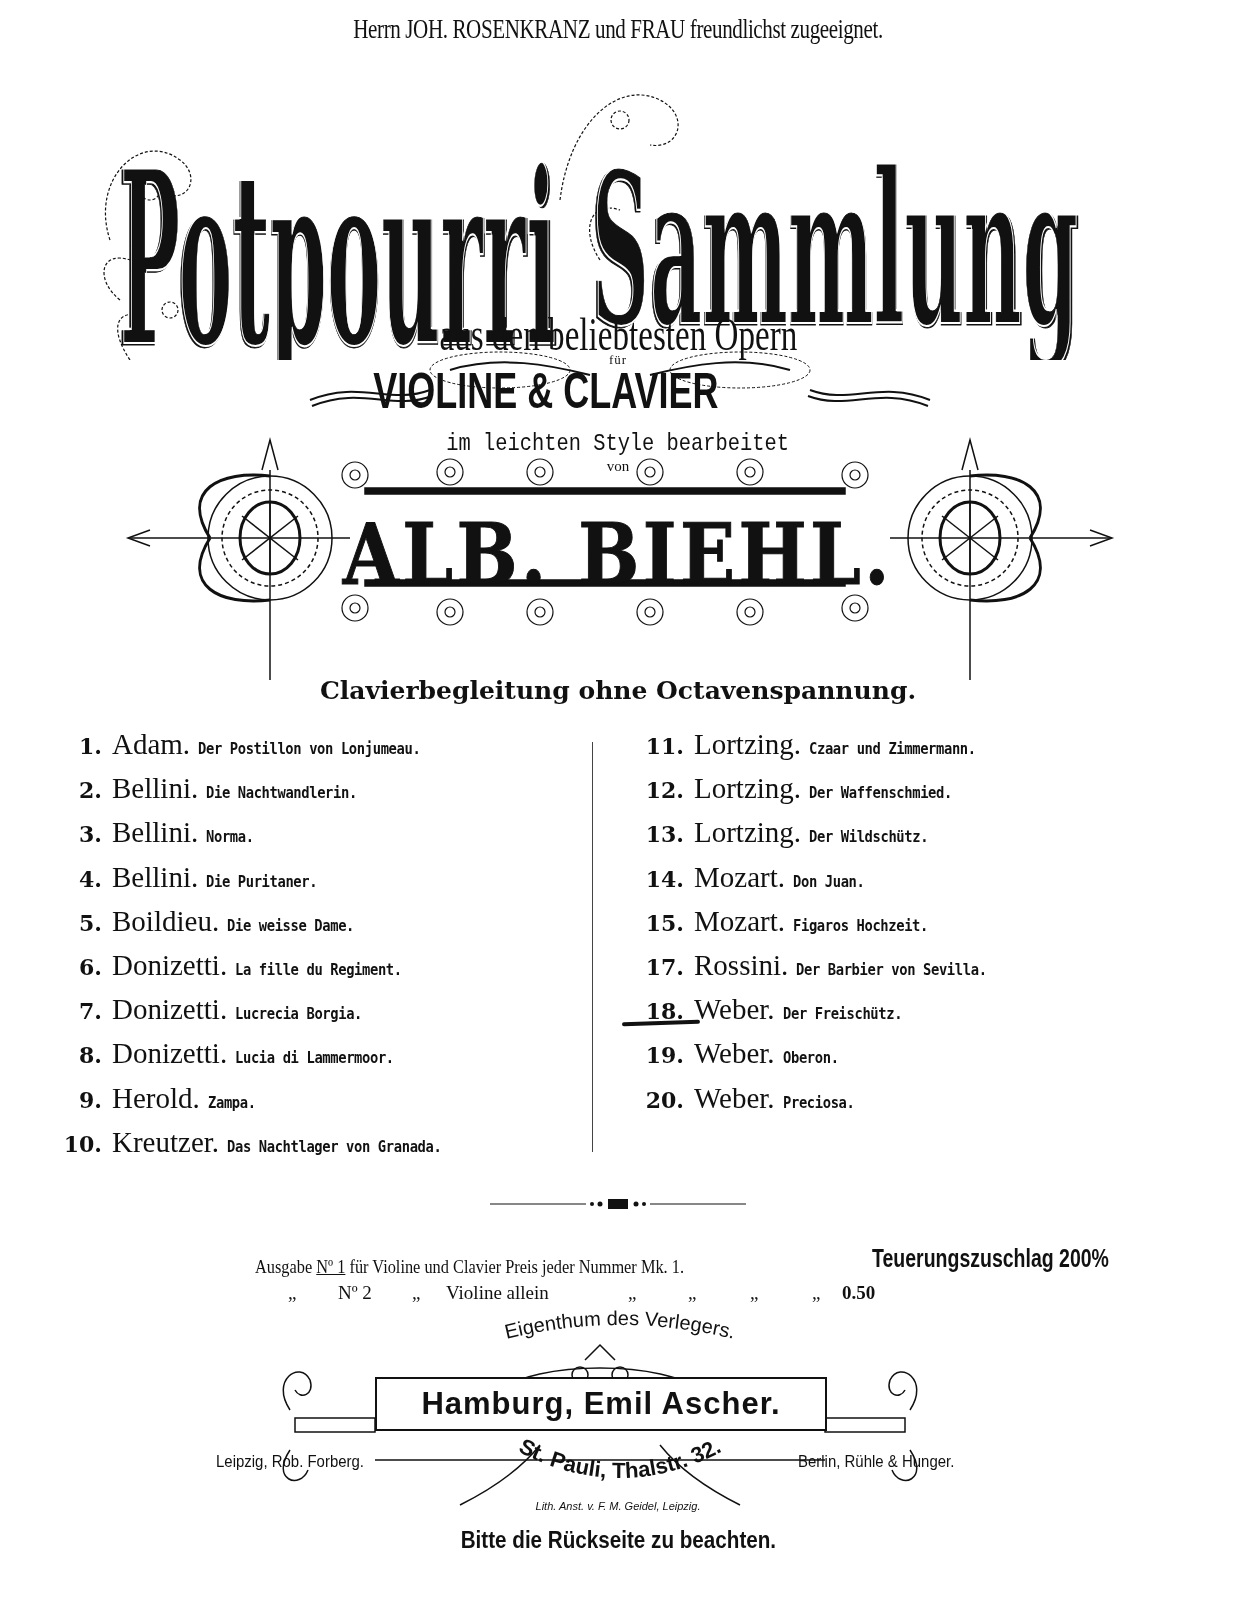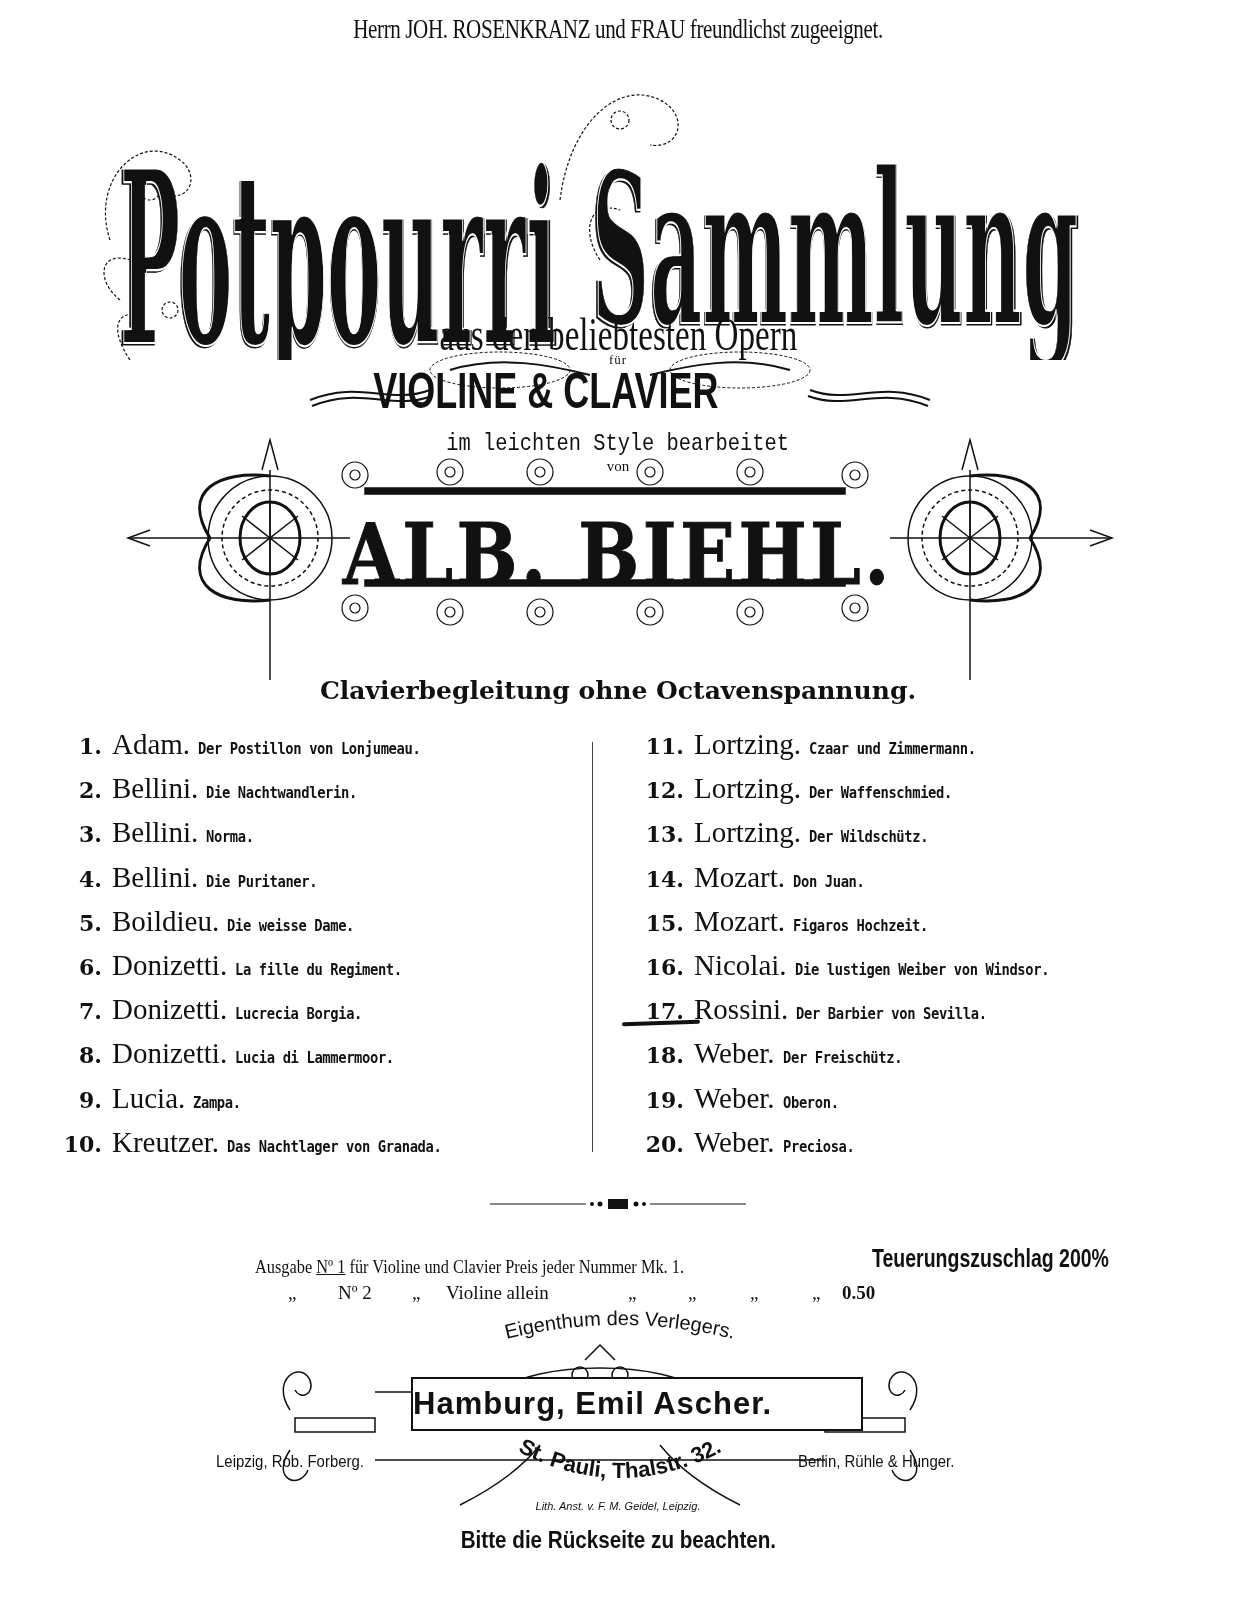--- a/index.html
+++ b/index.html
@@ -114,21 +114,21 @@
       font-size: 25px;
     }
     .surcharge span { display: inline-block; transform: scaleX(0.78); transform-origin: left; }
     .price2 { top: 1282px; font-size: 19px; white-space: nowrap; }
 
     
     .eigenthum { left: 420px; top: 1300px; width: 400px; height: 70px; }
     .pub-frame {
       left: 375px; top: 1377px; width: 448px; height: 50px;
       border: 2px solid #111; background: #fff;
-      display: flex; align-items: center; justify-content: flex-start; margin-left: 36px;
+      display: flex; align-items: center; justify-content: center;
     }
     .pub-name {
       font-family: "Liberation Sans", sans-serif; font-weight: bold;
       font-size: 31px; letter-spacing: 1px; white-space: nowrap;
     }
     .pub-orn { left: 200px; top: 1340px; width: 800px; height: 170px; }
     .address { left: 460px; top: 1418px; width: 320px; height: 90px; }
     .agent-left {
       left: 216px; top: 1452px; font-family: "Liberation Sans", sans-serif;
       font-size: 17px; white-space: nowrap;
@@ -302,21 +302,21 @@
       <span class="comp">Donizetti.</span>
       <span class="opera">Lucrecia Borgia.</span>
     </div>
   <div class="entry">
       <span class="num">8.</span>
       <span class="comp">Donizetti.</span>
       <span class="opera">Lucia di Lammermoor.</span>
     </div>
   <div class="entry">
       <span class="num">9.</span>
-      <span class="comp">Lucia.</span>
+      <span class="comp">Herold.</span>
       <span class="opera">Zampa.</span>
     </div>
   <div class="entry">
       <span class="num">10.</span>
       <span class="comp">Kreutzer.</span>
       <span class="opera">Das Nachtlager von Granada.</span>
     </div>
 </div>
 
 <div class="abs divider-v"></div>
@@ -339,25 +339,20 @@
     </div>
   <div class="entry">
       <span class="num">14.</span>
       <span class="comp">Mozart.</span>
       <span class="opera">Don Juan.</span>
     </div>
   <div class="entry">
       <span class="num">15.</span>
       <span class="comp">Mozart.</span>
       <span class="opera">Figaros Hochzeit.</span>
-    </div>
-  <div class="entry">
-      <span class="num">16.</span>
-      <span class="comp">Nicolai.</span>
-      <span class="opera">Die lustigen Weiber von Windsor.</span>
     </div>
   <div class="entry">
       <span class="num">17.</span>
       <span class="comp">Rossini.</span>
       <span class="opera">Der Barbier von Sevilla.</span>
     </div>
   <div class="entry">
       <span class="num">18.</span>
       <span class="comp">Weber.</span>
       <span class="opera">Der Freischütz.</span>

